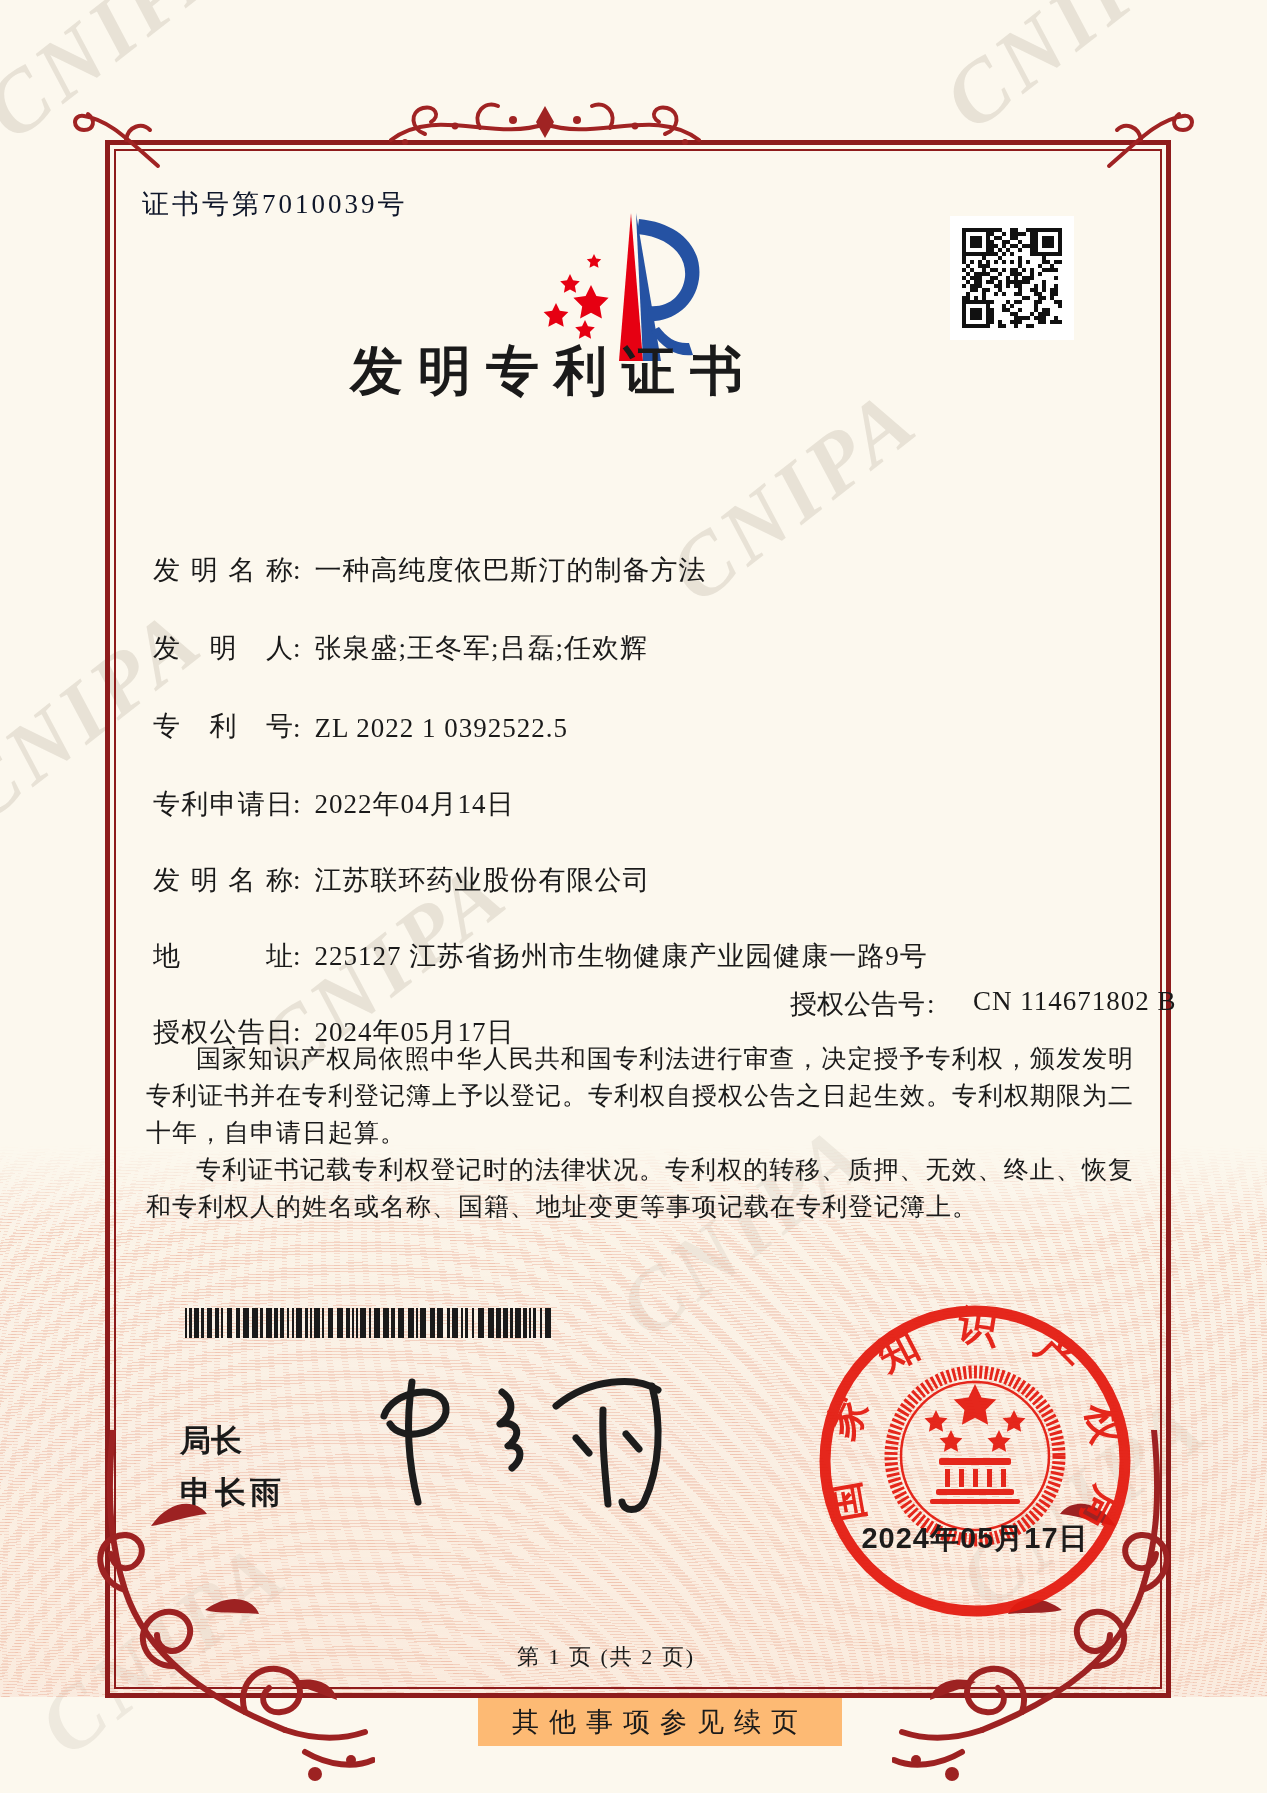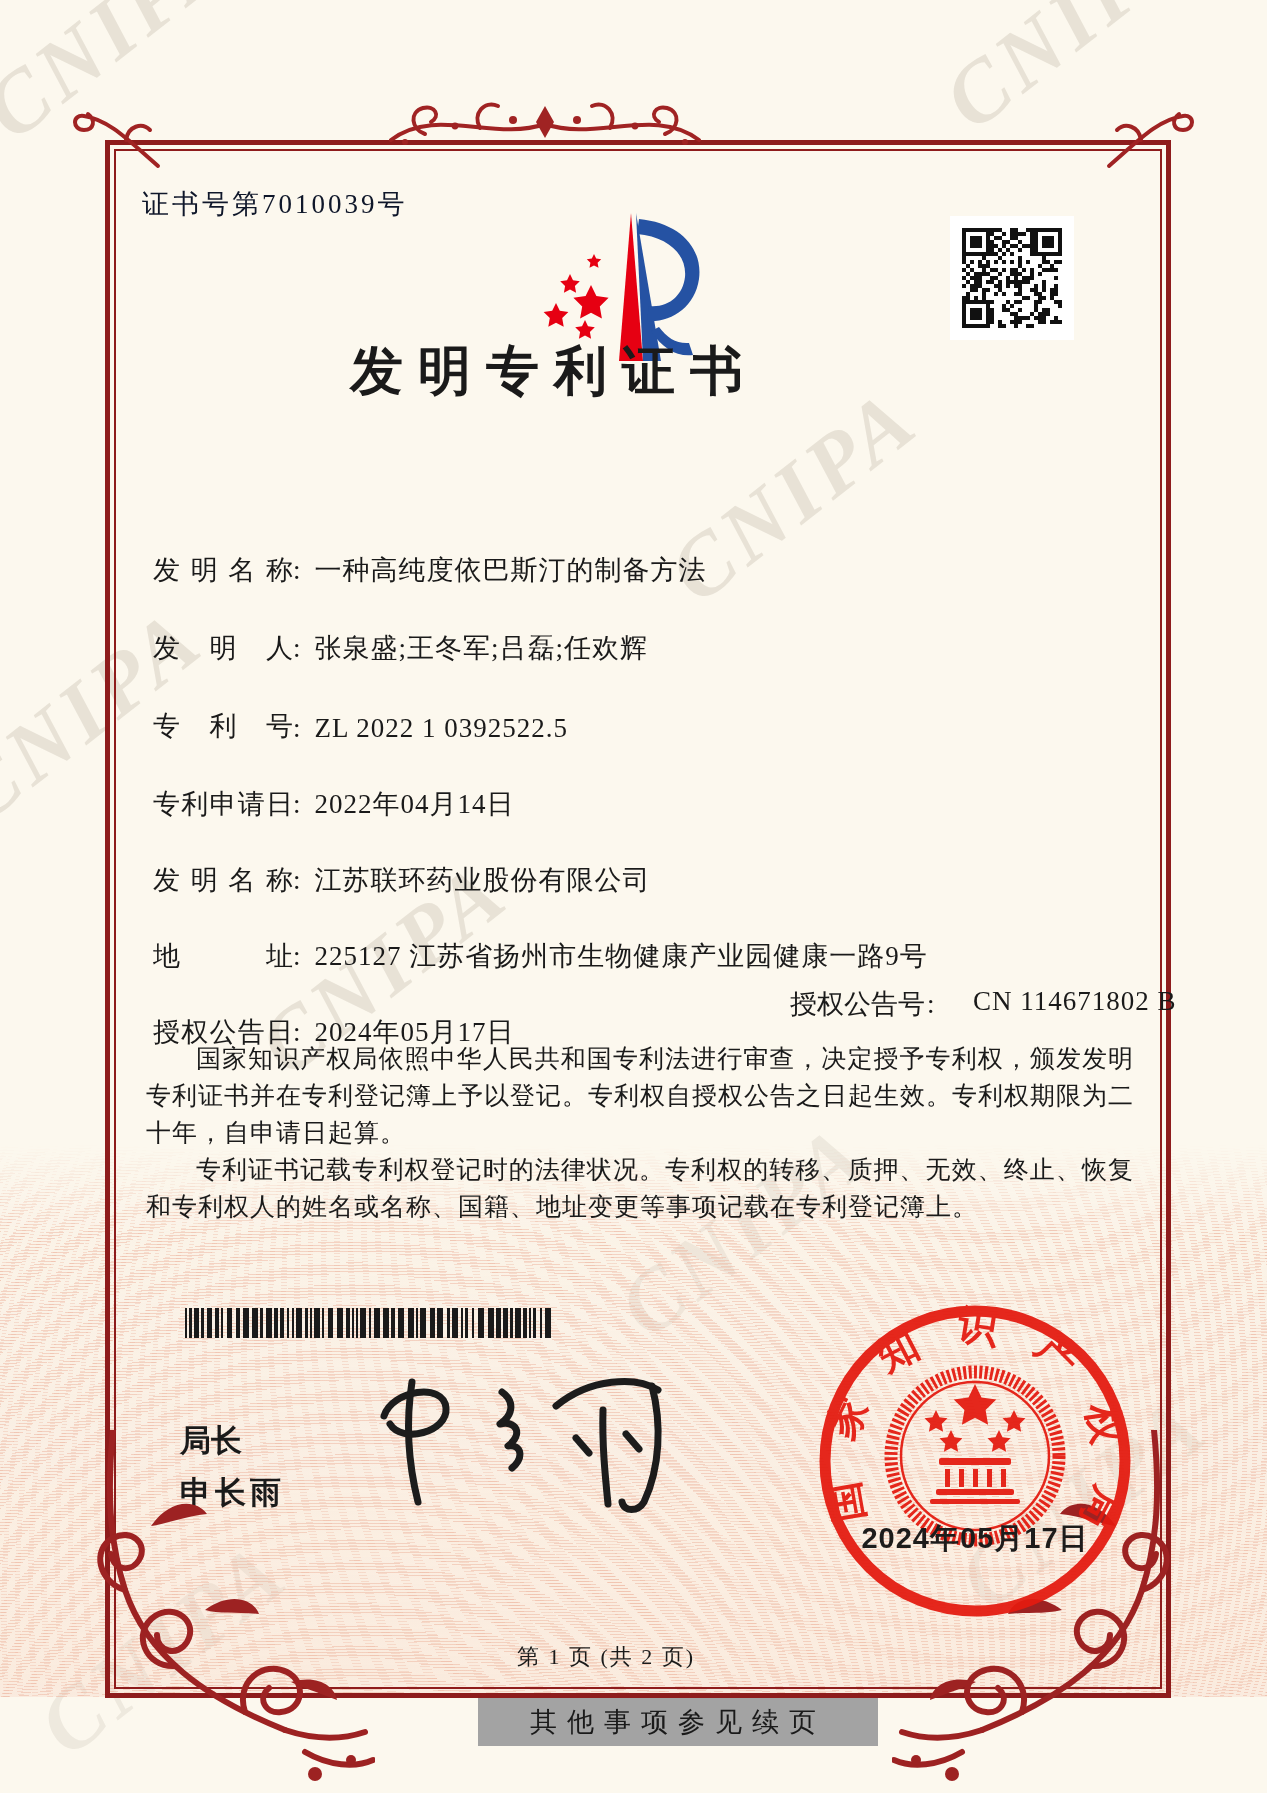--- a/index.html
+++ b/index.html
@@ -88,22 +88,22 @@
   }
   .seal-date-text{
     font-family:"Liberation Sans", sans-serif; font-weight:700;
     font-size:29px; fill:#101010; letter-spacing:1px;
   }
   .page-info{
     position:absolute; left:460px; top:1642px; width:292px; z-index:3;
     text-align:center; font-size:22px; letter-spacing:2px;
   }
   .footer-note{
-    position:absolute; left:478px; top:1698px; width:400px; height:48px; z-index:3;
-    background:#a3a3a3; display:flex; align-items:center; justify-content:center;
+    position:absolute; left:478px; top:1698px; width:364px; height:48px; z-index:3;
+    background:#fdba74; display:flex; align-items:center; justify-content:center;
     font-size:27px; letter-spacing:10px;
   }
 </style>
 </head>
 <body>
 
 <div class="page">
 
   <div class="wm" style="left:-35px; top:-18px;">CNIPA</div>
   <div class="wm" style="left:925px; top:-28px;">CNIPA</div>

